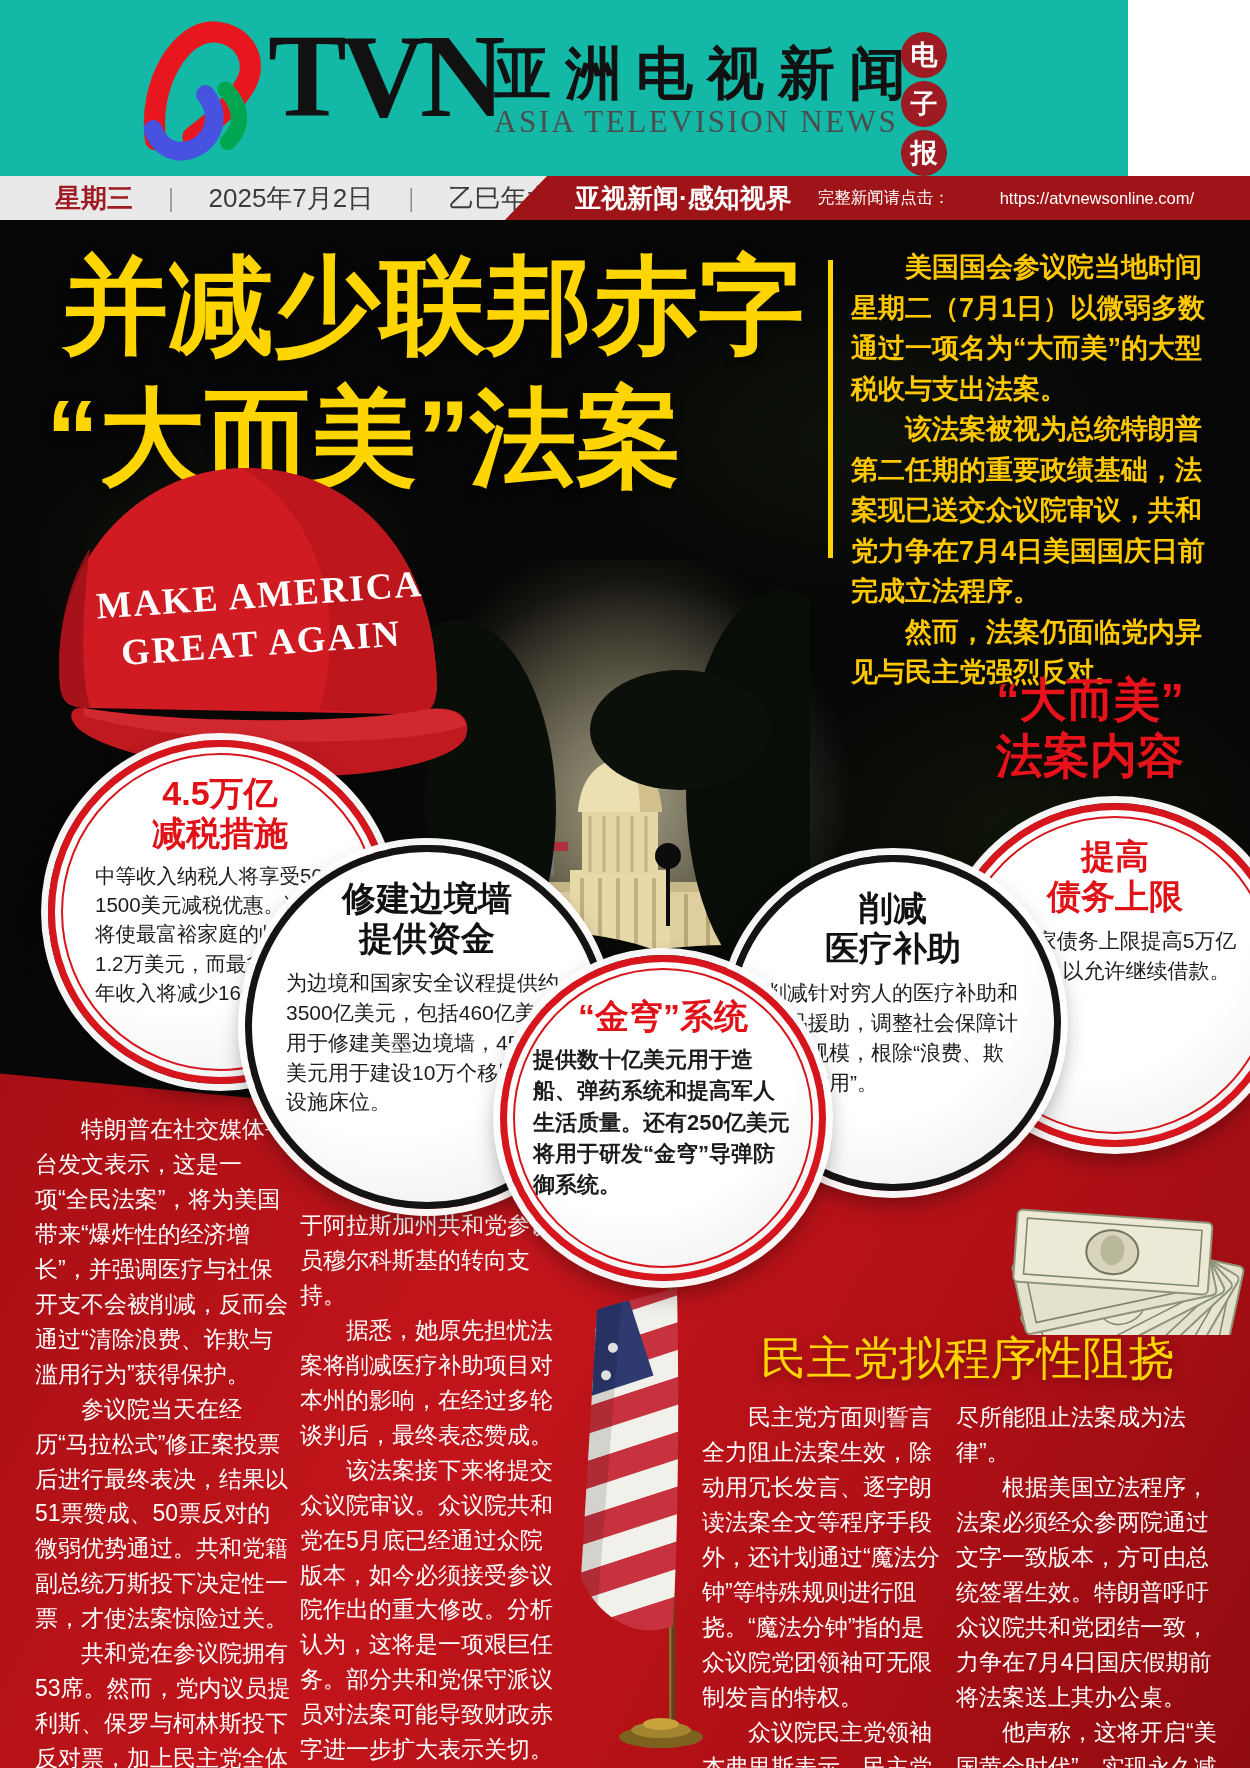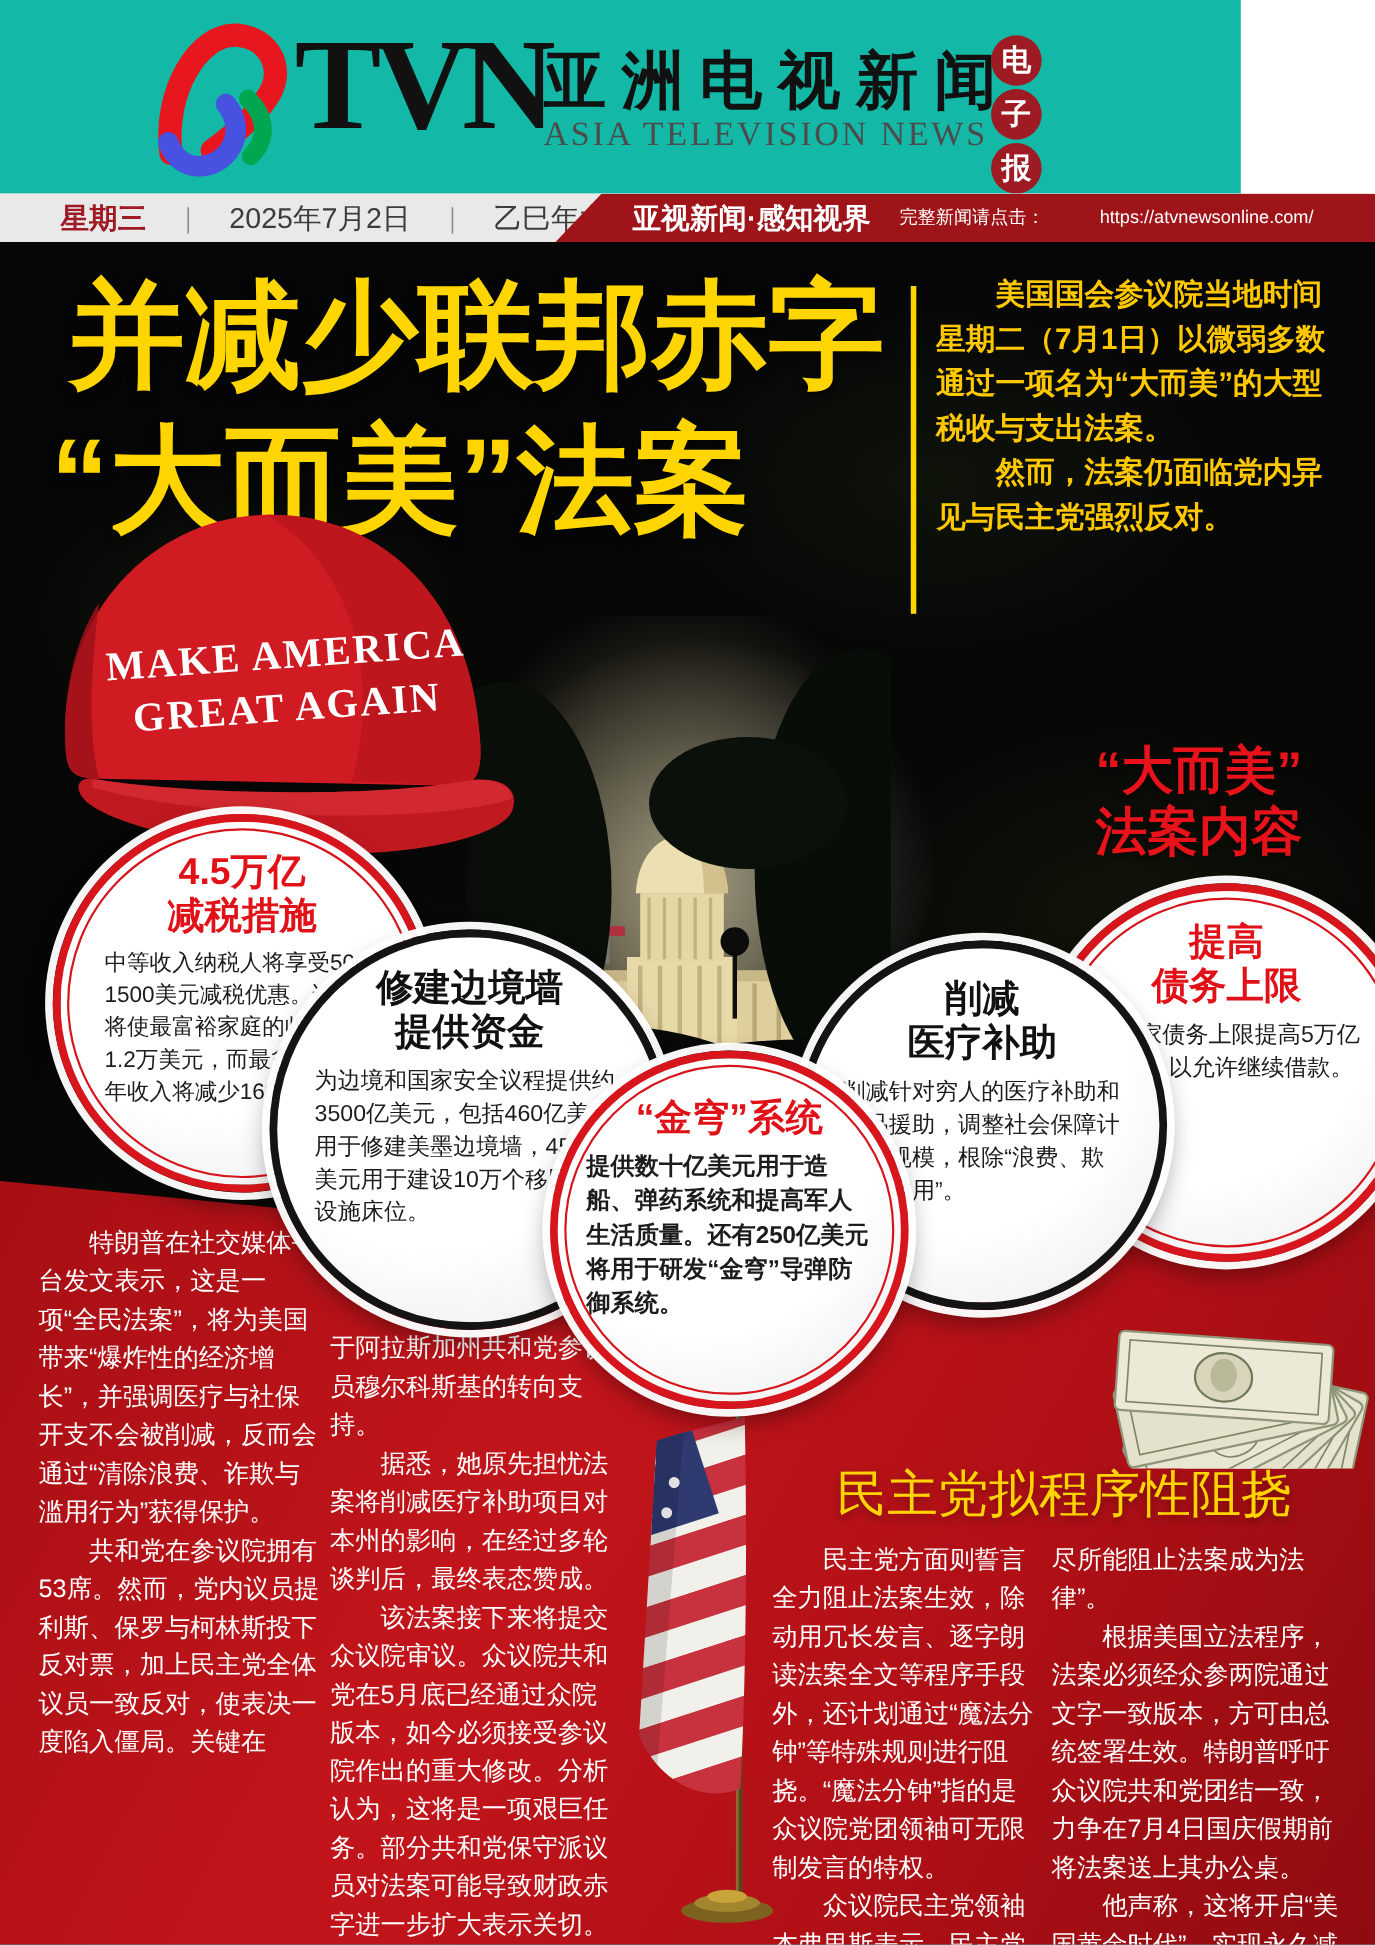--- a/index.html
+++ b/index.html
@@ -189,20 +189,21 @@
 
     <circle cx="238" cy="296" r="13" fill="#0c0c0c"></circle>
     <rect x="236" y="296" width="4" height="70" fill="#0c0c0c"></rect>
   </svg>
 
   <div class="headline hl1">并减少联邦赤字</div>
   <div class="headline hl2">“大而美”法案</div>
   <div class="intro-rule"></div>
   <div class="intro">
     <p>美国国会参议院当地时间星期二（7月1日）以微弱多数通过一项名为“大而美”的大型税收与支出法案。</p>
+    <p>该法案被视为总统特朗普第二任期的重要政绩基础，法案现已送交众议院审议，共和党力争在7月4日美国国庆日前完成立法程序。</p>
     <p>然而，法案仍面临党内异见与民主党强烈反对。</p>
   </div>
 
   <svg class="hat" viewBox="0 0 460 380">
     <path d="M40,268 C30,140 120,52 222,50 C330,48 408,130 416,250 C420,292 410,300 380,296
              L70,290 C48,290 42,284 40,268 Z" fill="#d01b22"></path>
     <path d="M222,50 C330,48 408,130 416,250 C420,292 410,300 380,296 L300,292
              C330,180 290,90 222,50 Z" fill="#b8151c" opacity=".8"></path>
     <path d="M40,268 C36,228 44,170 70,130 C60,210 62,258 70,290 C48,290 42,282 40,268 Z" fill="#9d1118" opacity=".85"></path>
     <path d="M64,290 C160,306 330,306 402,292 C438,286 452,300 446,318 C440,338 380,356 300,358
@@ -341,20 +342,21 @@
       <path d="M10,0 L60,0 L30,380 L0,380 Z" fill="#000" opacity=".12"></path>
     </g>
 
     <ellipse cx="96" cy="479" rx="42" ry="11" fill="#7c611f"></ellipse>
     <ellipse cx="96" cy="472" rx="30" ry="8" fill="#a3842f"></ellipse>
     <ellipse cx="96" cy="466" rx="18" ry="6" fill="#c9a43b"></ellipse>
   </svg>
 
   <div class="art" id="col1">
     <p>特朗普在社交媒体平台发文表示，这是一项“全民法案”，将为美国带来“爆炸性的经济增长”，并强调医疗与社保开支不会被削减，反而会通过“清除浪费、诈欺与滥用行为”获得保护。</p>
+    <p>参议院当天在经历“马拉松式”修正案投票后进行最终表决，结果以51票赞成、50票反对的微弱优势通过。共和党籍副总统万斯投下决定性一票，才使法案惊险过关。</p>
     <p>共和党在参议院拥有53席。然而，党内议员提利斯、保罗与柯林斯投下反对票，加上民主党全体议员一致反对，使表决一度陷入僵局。关键在</p>
   </div>
   <div class="art" id="col2">
     <p class="noind">于阿拉斯加州共和党参议员穆尔科斯基的转向支持。</p>
     <p>据悉，她原先担忧法案将削减医疗补助项目对本州的影响，在经过多轮谈判后，最终表态赞成。</p>
     <p>该法案接下来将提交众议院审议。众议院共和党在5月底已经通过众院版本，如今必须接受参议院作出的重大修改。分析认为，这将是一项艰巨任务。部分共和党保守派议员对法案可能导致财政赤字进一步扩大表示关切。</p>
   </div>
 
   <div class="dem-headline">民主党拟程序性阻挠</div>
 

